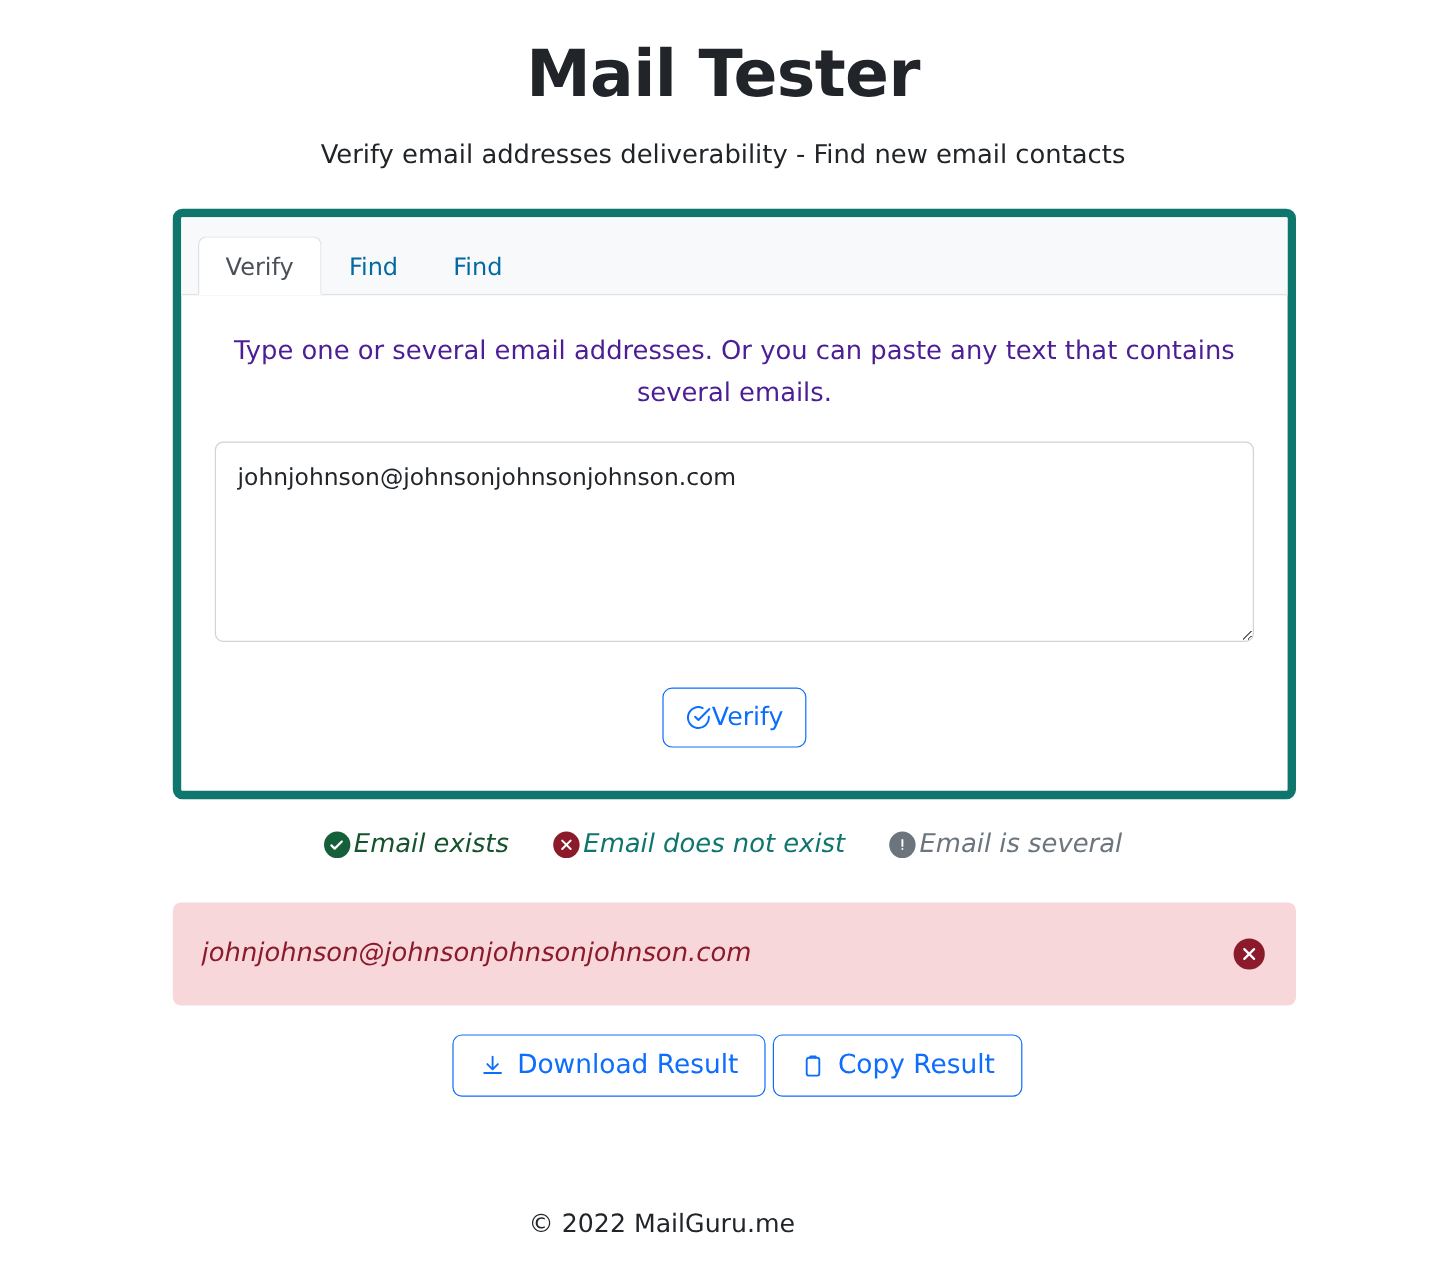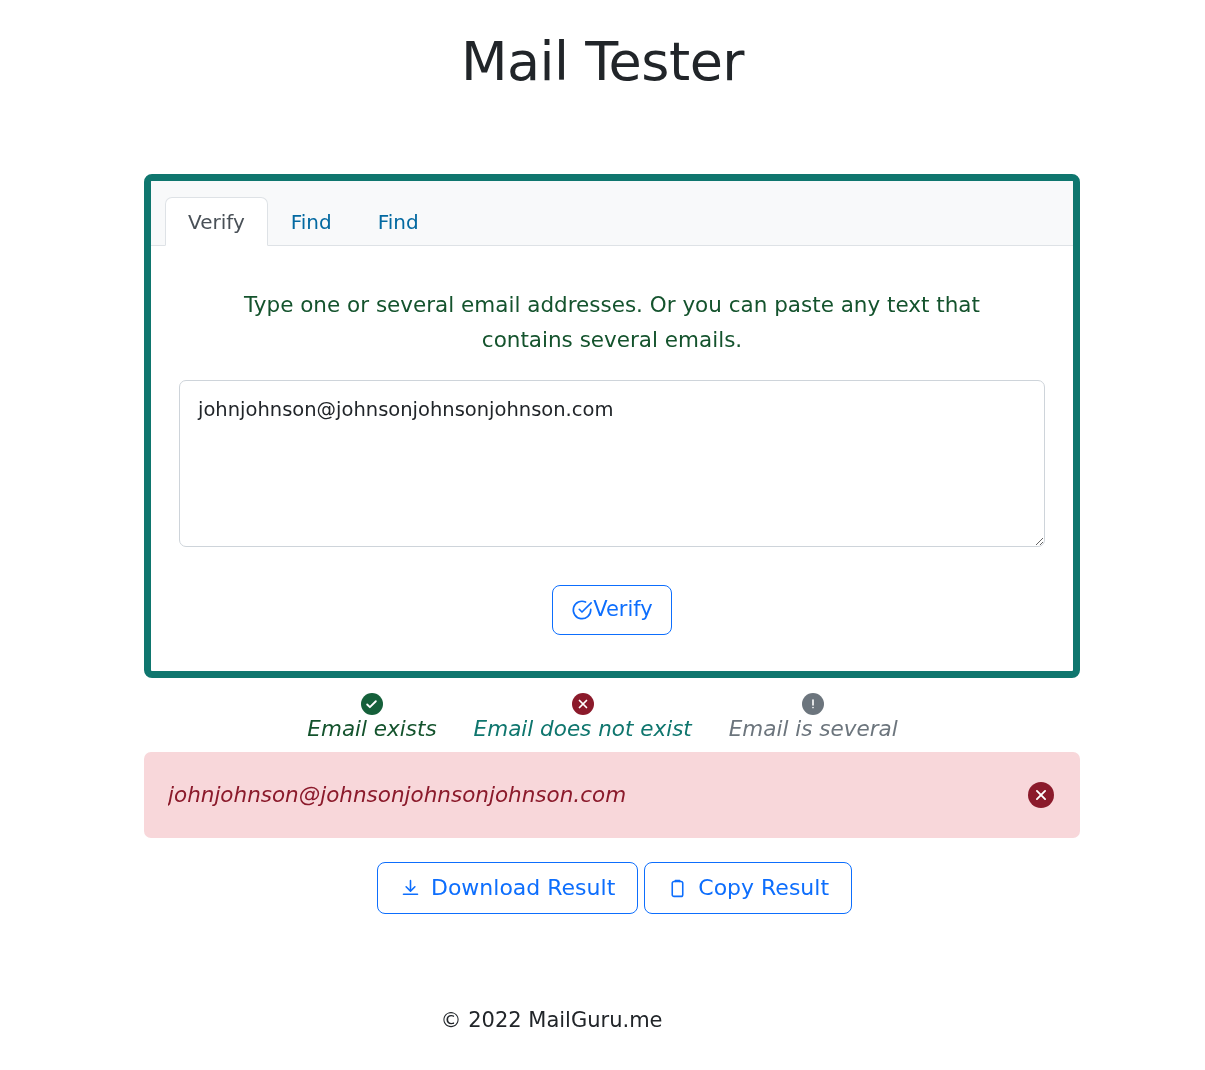--- a/index.html
+++ b/index.html
@@ -21,21 +21,21 @@
     box-sizing: border-box;
   }
 
   
   .app-title {
     margin: 0;
     padding-top: 32px;
     text-align: center;
     font-size: 54px;
     line-height: 1.1;
-    font-weight: normal;
+    font-weight: bold;
     letter-spacing: -0.5px;
     color: #212529;
   }
   .app-subtitle {
     margin: 0;
     padding-top: 26px;
     text-align: center;
     font-size: 21.5px;
     line-height: 1.2;
     font-weight: normal;
@@ -78,25 +78,25 @@
   .tab.active {
     background: #ffffff;
     border-color: #dee2e6 #dee2e6 #ffffff;
     color: #495057;
   }
 
   .card-body {
     padding: 26px 28px 36px 28px;
   }
   .instructions {
-    margin: 16px;
+    margin: 4px;
     text-align: center;
     font-size: 21.5px;
     line-height: 1.62;
-    color: #14532d;
+    color: #4c1d95;
     padding: 0 4px;
   }
 
   .textarea-wrap {
     position: relative;
     margin-top: 22px;
   }
   textarea.email-input {
     display: block;
     width: 100%;
@@ -145,21 +145,20 @@
     width: 1205px;
     display: flex;
     justify-content: center;
     align-items: center;
     gap: 37px;
   }
   .legend-item {
     display: flex;
     align-items: center;
     gap: 3px;
-    flex-direction: column;
   }
   .legend-label {
     font-style: italic;
     font-size: 21.5px;
     line-height: 1;
   }
   .legend-item.exists .legend-label { color: #14532d; }
   .legend-item.not-exists .legend-label { color: #0f766e; }
   .legend-item.invalid .legend-label { color: #6c757d; }
 
@@ -244,20 +243,21 @@
     line-height: 1.2;
     color: #212529;
   }
 </style>
 </head>
 <body>
 
 <div class="page">
 
   <h1 class="app-title">Mail Tester</h1>
+  <p class="app-subtitle">Verify email addresses deliverability - Find new email contacts</p>
 
   <div class="card">
 
     <div class="card-tabs">
       <div class="tab active">Verify</div>
       <div class="tab">Find</div>
       <div class="tab">Find</div>
     </div>
 
     <div class="card-body">

